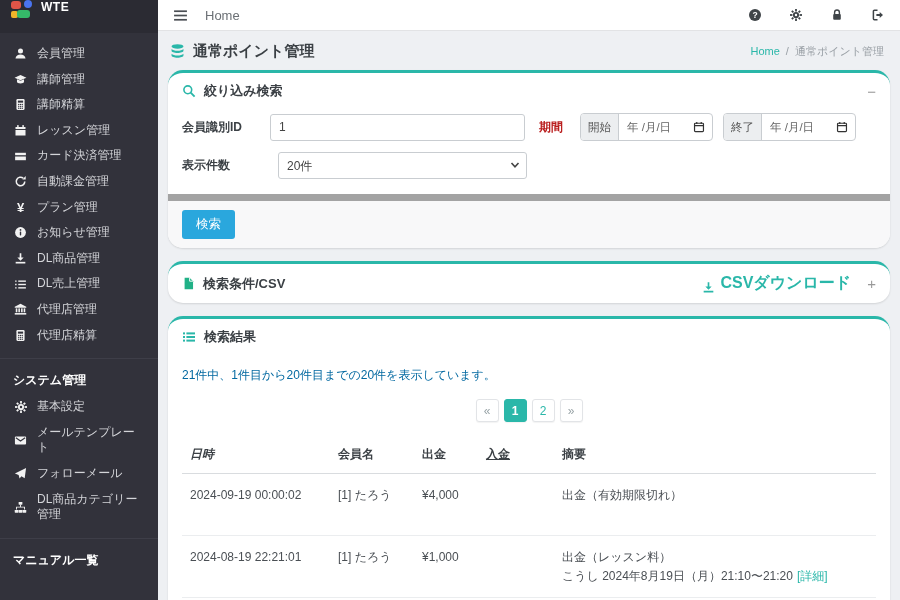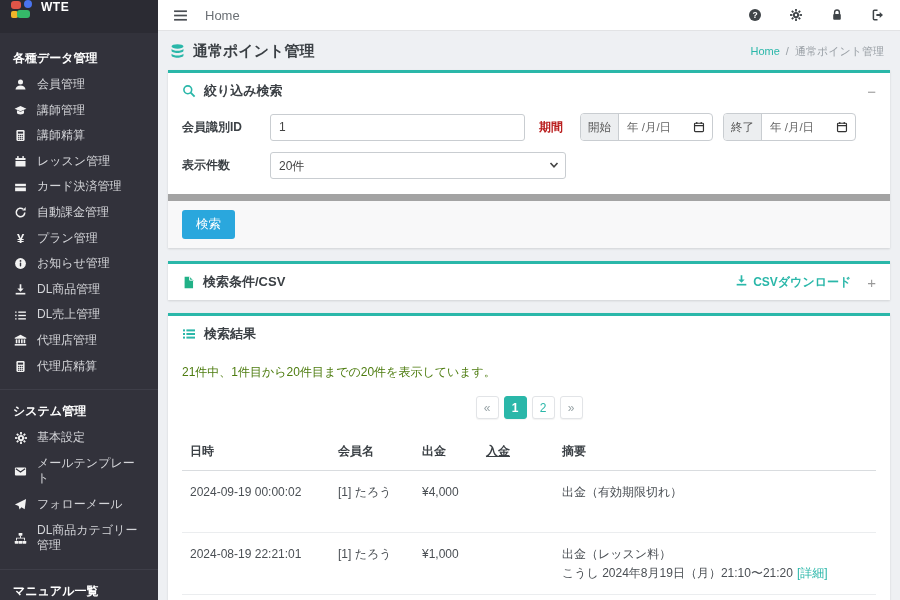--- a/index.html
+++ b/index.html
@@ -33,59 +33,59 @@
   .topbar-right{margin-left:auto;display:flex;gap:27px;color:#3f4448;align-items:center;}
   .tb-ic{cursor:pointer;display:flex;--hole:#fff;}
 
   .content{flex:1;overflow:hidden;padding:0 0 8px;}
   .page-head{display:flex;align-items:center;padding:11px 16px 9px 11px;}
   .page-title{font-size:15px;font-weight:bold;color:#3b4045;display:flex;align-items:center;gap:7px;}
   .breadcrumb{margin-left:auto;font-size:11px;color:#9aa0a6;}
   .bc-home{color:#2ab7a9;cursor:pointer;}
   .bc-sep{margin:0 3px;}
 
-  .card{background:#fff;border-top:3px solid #2ab7a9;border-radius:0;box-shadow:0 1px 2px rgba(0,0,0,.12);margin:0 10px 13px;overflow:hidden;}
+  .card{background:#fff;border-top:3px solid #2ab7a9;border-radius:15px;box-shadow:0 1px 2px rgba(0,0,0,.12);margin:0 10px 13px;overflow:hidden;}
   .card-head{display:flex;align-items:center;padding:9px 14px;font-size:13px;font-weight:bold;color:#3b4045;gap:8px;}
   .accent{color:#2ab7a9;display:flex;}
   .csv-tint{color:#21b187;display:flex;}
   .head-right{margin-left:auto;display:flex;align-items:center;gap:16px;font-weight:normal;}
   .toggle{color:#999;font-size:15px;cursor:pointer;line-height:1;}
 
   
   .filter-body{padding:4px 14px 13px;}
   .frow{display:flex;align-items:center;margin-bottom:11px;}
-  .frow:last-child{margin-bottom:2px;}
+  .frow:last-child{margin-bottom:2px;gap:8px;}
   .flabel{width:88px;font-size:12px;font-weight:bold;color:#3b4045;flex-shrink:0;}
   .tinput{width:255px;height:27px;border:1px solid #c9cdd1;border-radius:3px;padding:0 8px;font-size:12px;color:#444;background:#fff;}
   .period{display:flex;align-items:center;margin-left:14px;}
   .plabel{font-size:12px;font-weight:bold;color:#b91c1c;margin-right:17px;}
   .dgroup{display:flex;align-items:center;border:1px solid #c9cdd1;border-radius:4px;height:28px;overflow:hidden;background:#fff;margin-right:10px;font-size:11.5px;cursor:pointer;}
   .dprefix{background:#eceef0;border-right:1px solid #c9cdd1;padding:0 7px;height:100%;display:flex;align-items:center;color:#555;}
   .dval{padding:0 8px;color:#666;min-width:72px;}
   .dcal{color:#333;padding:0 7px 0 2px;display:flex;}
-  .select-wrap{position:relative;width:296px;}
+  .select-wrap{position:relative;width:249px;}
   .select-wrap select{width:100%;height:27px;border:1px solid #c9cdd1;border-radius:3px;font-size:12px;color:#444;appearance:none;-webkit-appearance:none;padding:0 8px;background:#fff;}
   .caret{position:absolute;right:7px;top:8px;color:#444;pointer-events:none;display:flex;}
   .card-foot{background:#f8f8f9;border-top:7px solid #a3a3a3;padding:9px 14px;}
   .search-btn{background:#2aa7dd;color:#fff;border:none;border-radius:3px;padding:6px 14px;font-size:12.5px;cursor:pointer;}
 
   
-  .csv-dl{color:#2ab7a9;font-weight:bold;font-size:12px;display:flex;align-items:flex-start;gap:5px;cursor:pointer;}
+  .csv-dl{color:#2ab7a9;font-weight:bold;font-size:16px;display:flex;align-items:flex-end;gap:5px;cursor:pointer;}
 
   
   .results-body{padding:2px 14px 0;}
-  .summary{font-size:12px;color:#4d7c0f;margin:10px 0 15px;}
+  .summary{font-size:12px;color:#0369a1;margin:10px 0 15px;}
   .pagination{display:flex;justify-content:center;gap:5px;margin-bottom:14px;}
   .pg{min-width:23px;height:23px;padding:0 6px;border:1px solid #e2e4e7;background:#fff;border-radius:3px;display:flex;align-items:center;justify-content:center;font-size:12px;color:#2ab7a9;cursor:pointer;box-shadow:0 1px 1px rgba(0,0,0,.05);}
   .pg-arrow{color:#9aa5a8;}
   .pg.active{background:#2ab7a9;border-color:#2ab7a9;color:#fff;font-weight:bold;}
   table{width:100%;border-collapse:collapse;font-size:12px;color:#4a4f54;}
   th{text-align:left;font-weight:bold;color:#3b4045;padding:10px 8px;border-bottom:1px solid #d9dcdf;white-space:nowrap;}
   td{padding:12px 8px;border-bottom:1px solid #ebedef;vertical-align:top;line-height:1.55;}
-  .col-dt{width:148px;}
+  .col-dt{width:148px;font-style:italic;}
   .col-mb{width:84px;}
   .col-out{width:64px;}
   .col-in{width:76px;text-decoration:underline;}
   .detail-link{color:#2ab7a9;cursor:pointer;margin-left:4px;}
 </style>
 </head>
 <body>
 
 <div class="screen">
 
@@ -95,21 +95,20 @@
         <i class="lm lm-red"></i>
           <i class="lm lm-yellow"></i>
           <i class="lm lm-green"></i>
           <i class="lm lm-blue"></i>
       </span>
       <span class="logo-text">WTE</span>
     </div>
     <nav class="nav">
 
       <div class="nav-section">
-        <div class="section-title">各種データ管理</div>
         <div class="item">
           <span class="ic">
               <svg viewBox="0 0 14 14" width="13" height="13" fill="currentColor">
                 <circle cx="7" cy="4.3" r="2.7"></circle>
                 <path d="M1.6 12.4c.3-2.9 2.6-4.3 5.4-4.3s5.1 1.4 5.4 4.3z"></path>
               </svg>
             </span>
           <span>会員管理</span>
         </div>
         <div class="item">

